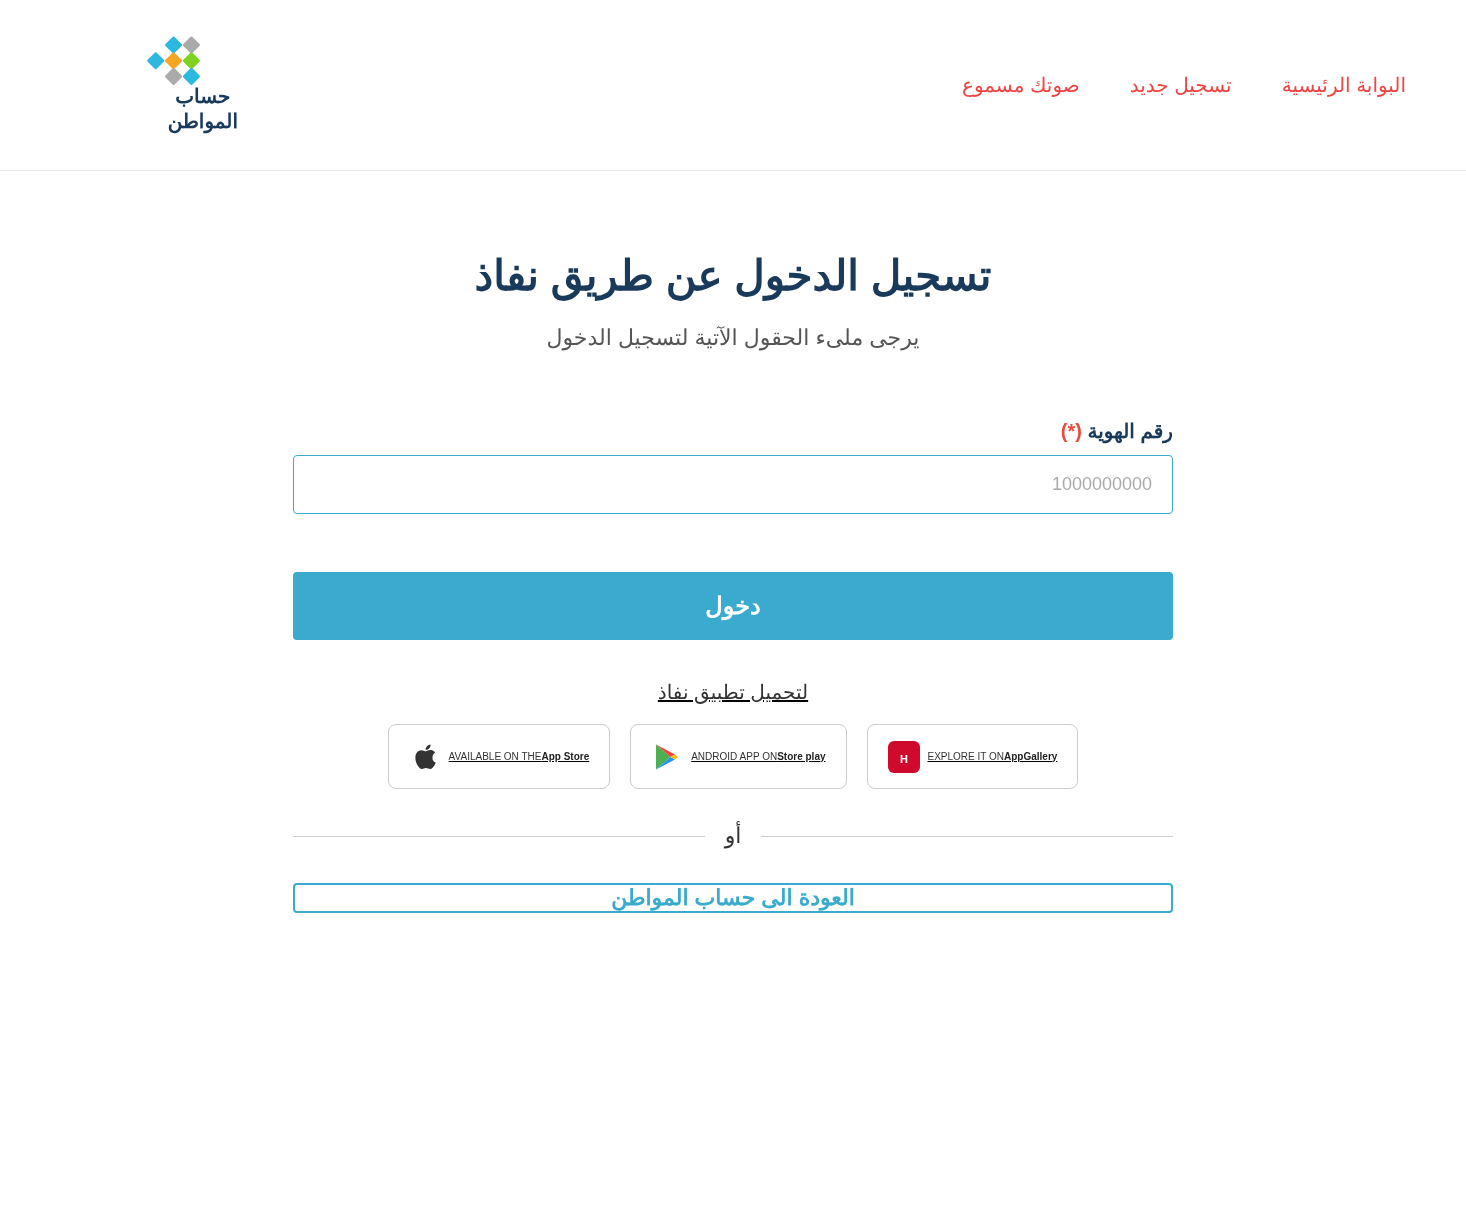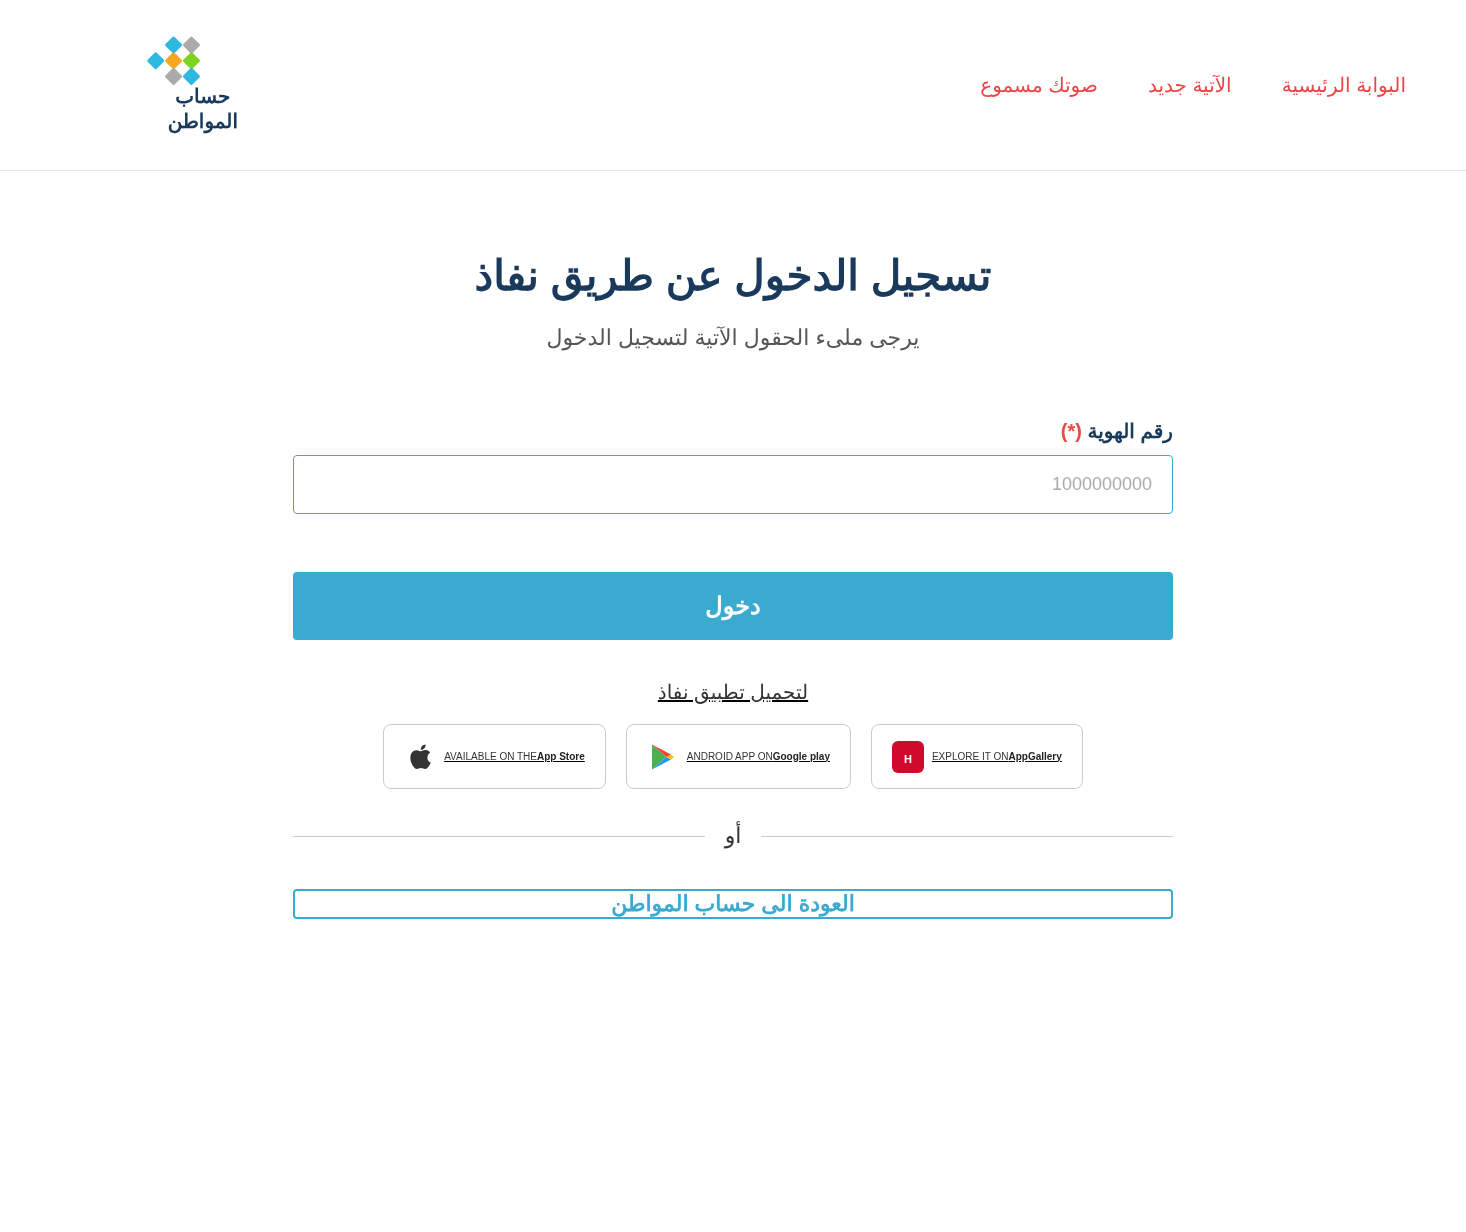--- a/index.html
+++ b/index.html
@@ -190,21 +190,21 @@
     .google-badge .badge-icon svg,
     .apple-badge .badge-icon svg {
       width: 32px;
       height: 32px;
     }
 
     
     .divider-section {
       display: flex;
       align-items: center;
-      margin: 30px 0;
+      margin: 24px 0;
       gap: 20px;
     }
 
     .divider-line {
       flex: 1;
       height: 1px;
       background-color: #cccccc;
     }
 
     .divider-text {
@@ -225,21 +225,21 @@
       cursor: pointer;
       margin-top: 10px;
     }
   </style>
 </head>
 <body>
 
 <header class="header">
   <nav class="nav-links">
     <a class="nav-link">البوابة الرئيسية</a>
-    <a class="nav-link">الآتية جديد</a>
+    <a class="nav-link">تسجيل جديد</a>
     <a class="nav-link">صوتك مسموع</a>
   </nav>
 
   <div class="logo-container">
 
     <svg class="logo-svg" viewBox="0 0 280 150" xmlns="http://www.w3.org/2000/svg">
 
       <g transform="translate(140, 10)">
 
         <rect x="10" y="0" width="18" height="18" rx="2" fill="#2db8e0" transform="rotate(45, 19, 9)"></rect>
@@ -299,21 +299,21 @@
         <div class="badge-icon">
           <svg viewBox="0 0 32 32" fill="none" xmlns="http://www.w3.org/2000/svg">
             <path d="M5 3.5L19.5 16 5 28.5V3.5z" fill="#4CAF50"></path>
             <path d="M5 3.5l19 10-4.5 2.5L5 3.5z" fill="#F44336"></path>
             <path d="M5 28.5l14.5-12.5L24 18.5l-19 10z" fill="#2196F3"></path>
             <path d="M24 13.5L19.5 16 24 18.5l3-2.5-3-2.5z" fill="#FFC107"></path>
           </svg>
         </div>
         <div class="badge-text-container">
           <span class="badge-top-text">ANDROID APP ON</span>
-          <span class="badge-main-text">Google play</span>
+          <span class="badge-main-text">Store play</span>
         </div>
       </div>
 
       <div class="app-badge huawei-badge">
         <div class="badge-icon">
           <svg viewBox="0 0 32 32" fill="none" xmlns="http://www.w3.org/2000/svg">
             <rect width="32" height="32" rx="6" fill="#CF0A2C"></rect>
             <text x="16" y="22" font-family="Arial" font-size="11" fill="white" text-anchor="middle" font-weight="bold">H</text>
           </svg>
         </div>

